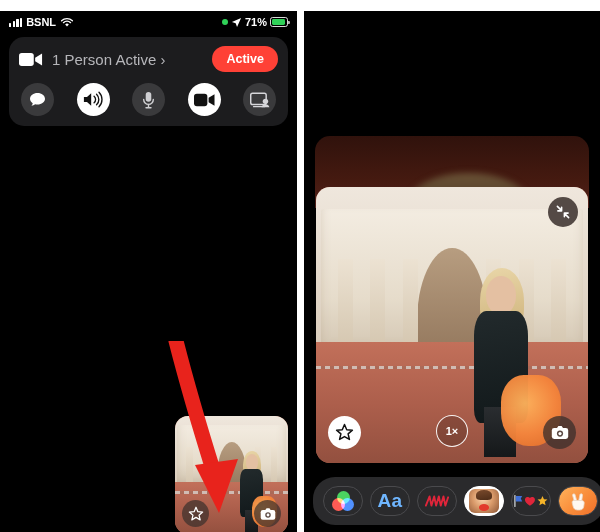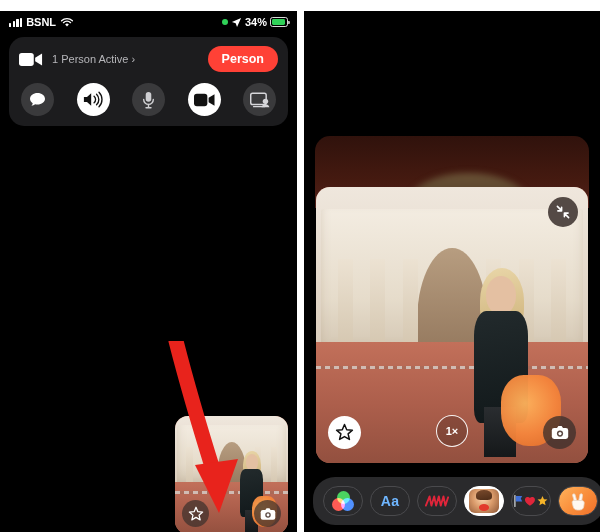--- a/index.html
+++ b/index.html
@@ -78,21 +78,21 @@
     z-index: 20;
   }
   .call-top { display: flex; align-items: center; gap: 9px; }
   .vid-badge { width: 24px; height: 17px; flex: 0 0 auto; }
   .call-meta { flex: 1 1 auto; min-width: 0; }
   .call-title {
     color: #ffffff; font-size: 12.5px; font-weight: bold;
     line-height: 15px; white-space: nowrap; overflow: hidden;
   }
   .call-sub {
-    color: #b6b6ba; font-size: 11px; line-height: 15px;
+    color: #b6b6ba; font-size: 15px; line-height: 15px;
     white-space: nowrap; overflow: hidden;
   }
   .leave-btn {
     flex: 0 0 auto;
     background: #ff4136;
     color: #ffffff;
     border: none;
     border-radius: 14px;
     font-size: 12.5px; font-weight: bold;
     padding: 6px 14px;
@@ -348,21 +348,21 @@
     flex: 0 0 auto;
     width: 40px; height: 30px;
     border-radius: 15px;
     border: 1px solid #4a4a4d;
     display: flex; align-items: center; justify-content: center;
     overflow: hidden;
     cursor: pointer;
     position: relative;
   }
   .fx.sel { background: #ffffff; border-color: #ffffff; }
-  .fx-aa { color: #6fb6ff; font-size: 14px; font-weight: bold; letter-spacing: .3px; }
+  .fx-aa { color: #6fb6ff; font-size: 19px; font-weight: bold; letter-spacing: .3px; }
   .rgb { position: relative; width: 22px; height: 20px; }
   .rgb span { position: absolute; width: 13px; height: 13px; border-radius: 50%; mix-blend-mode: screen; }
   .rgb .g { background: #27c93f; left: 4.5px; top: 0; }
   .rgb .r { background: #ff3b30; left: 0; top: 7px; }
   .rgb .b { background: #2f7bff; left: 9px; top: 7px; }
   .squiggle { width: 26px; height: 16px; }
   .avatar-fx {
     width: 30px; height: 24px;
     background: radial-gradient(circle at 46% 38%, #ffd9b0 0%, #d99a6a 46%, #8a5434 100%);
     border-radius: 6px; position: relative;
@@ -413,37 +413,37 @@
           <path d="M8 10.6 5.9 8.3a3 3 0 0 1 4.2 0L8 10.6z" fill="#fff"></path>
           <path d="M3.9 6.2a6 6 0 0 1 8.2 0" stroke="#fff" stroke-width="1.5" fill="none" stroke-linecap="round"></path>
           <path d="M1.8 4a9 9 0 0 1 12.4 0" stroke="#fff" stroke-width="1.5" fill="none" stroke-linecap="round"></path>
         </svg>
       </div>
       <div class="sb-right">
         <span class="green-dot"></span>
         <svg width="11" height="11" viewBox="0 0 12 12">
           <path d="M11 1 1 5.4l4.1 1.5L6.6 11 11 1z" fill="#fff"></path>
         </svg>
-        <span class="pct">34%</span>
+        <span class="pct">71%</span>
         <span class="battery">
           <span class="fill"></span>
         </span>
       </div>
     </div>
 
     <div class="call-card">
       <div class="call-top">
         <svg class="vid-badge" viewBox="0 0 26 18">
           <rect x="0" y="2" width="16" height="14" rx="3" fill="#fff"></rect>
           <path d="M17.5 7 25 2.6v12.8L17.5 11V7z" fill="#fff"></path>
         </svg>
         <div class="call-meta">
           <div class="call-sub"><span>1 Person Active </span><span>›</span></div>
         </div>
-        <button class="leave-btn">Person</button>
+        <button class="leave-btn">Active</button>
       </div>
 
       <div class="call-controls">
         <div class="ctrl">
           <svg width="17" height="15" viewBox="0 0 18 16">
             <path d="M9 1C4.6 1 1 3.8 1 7.2c0 1.9 1.1 3.6 2.9 4.7-.2 1-.7 2-1.4 2.8 1.5-.2 2.9-.8 4-1.6.8.2 1.6.3 2.5.3 4.4 0 8-2.8 8-6.2S13.4 1 9 1z" fill="#fff"></path>
           </svg>
         </div>
         <div class="ctrl on">
           <svg width="20" height="17" viewBox="0 0 22 18">

